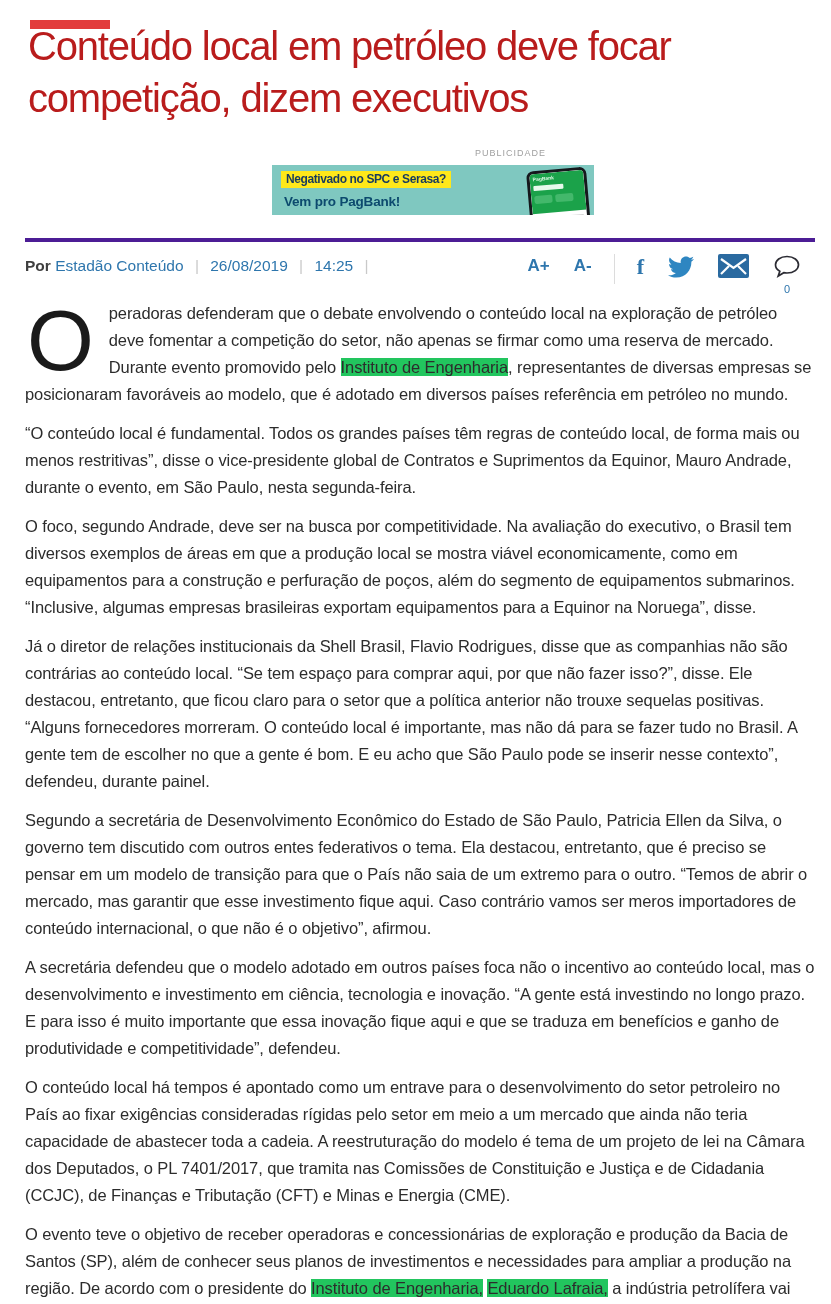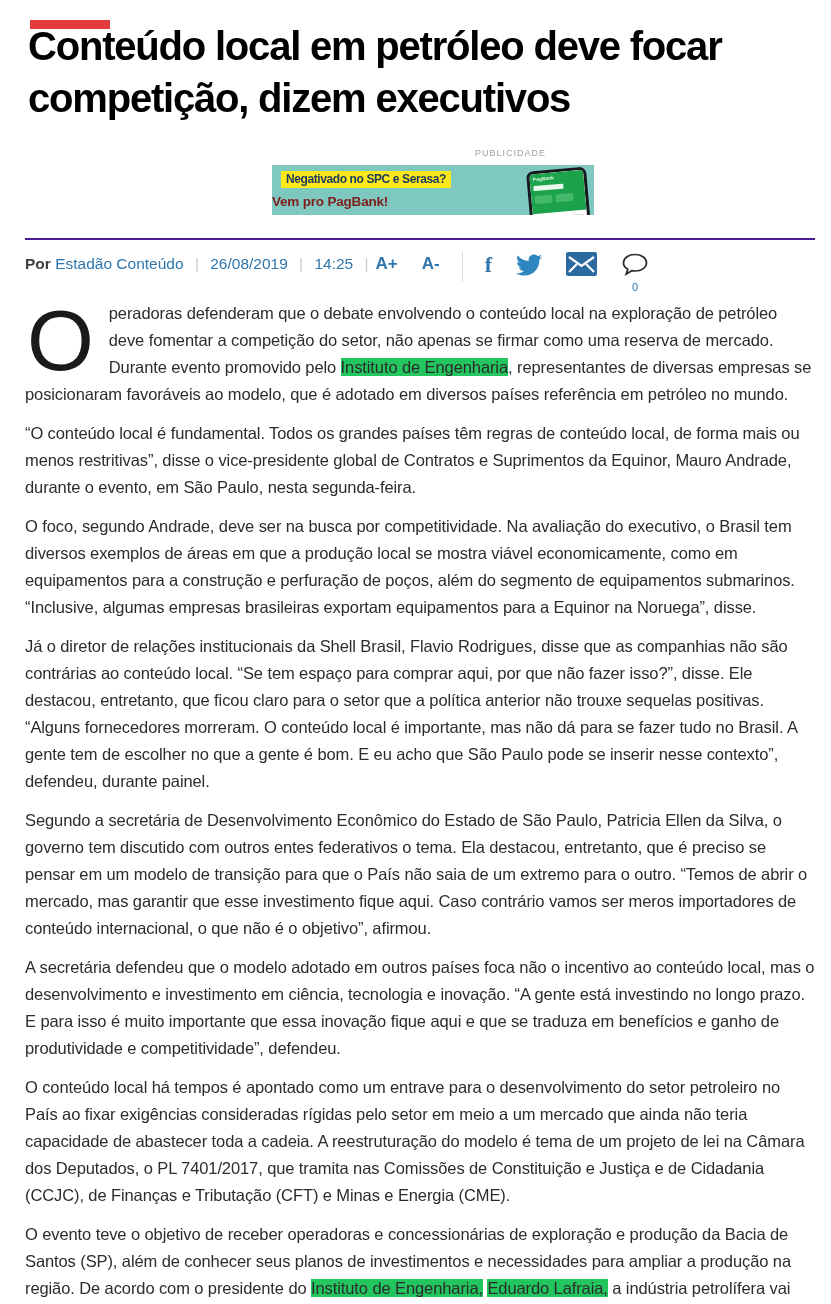--- a/index.html
+++ b/index.html
@@ -9,60 +9,60 @@
     -webkit-font-smoothing:antialiased;
   }
   .page{position:relative;width:831px;height:1304px;}
 
   
   .cat-tag{position:absolute;top:0;left:30px;width:80px;height:9px;background:#e23b3b;}
 
   
   .headline{
     margin:20px 16px 0 28px;
-    font-size:40px;line-height:52px;font-weight:700;
-    letter-spacing:-1.2px;color:#000000;
+    font-size:40px;line-height:52px;font-weight:400;
+    letter-spacing:-1.2px;color:#b91c1c;
   }
 
   
   .ad-wrap{position:absolute;top:128px;left:272px;width:300px;}
   .pub-label{
     display:block;text-align:right;padding-right:26px;
     font-size:9px;color:#9f9f9f;letter-spacing:1px;margin-bottom:7px;
   }
   .ad-banner{
     position:relative;width:322px;height:50px;background:#7fc8c0;
     overflow:hidden;cursor:pointer;
   }
   .ad-head{
     position:absolute;left:9px;top:6px;background:#ffe81a;color:#173a5e;
     font-weight:700;font-size:12px;letter-spacing:-0.4px;padding:1px 5px 2px;
   }
   .ad-sub{
-    position:absolute;left:0;top:29px;color:#7f1d1d;
+    position:absolute;left:12px;top:29px;color:#0c4a6e;
     font-weight:700;font-size:13.5px;letter-spacing:-0.2px;
   }
   .phone{
     position:absolute;right:5px;top:4px;width:54px;height:66px;
     background:#15181c;border-radius:7px;padding:3px 3px;
     transform:rotate(-5deg);
   }
   .phone .screen{width:100%;height:100%;background:#ffffff;border-radius:4px;overflow:hidden;}
   .phone .scr-green{background:#1ba24a;height:60%;position:relative;}
   .phone .app-name{position:absolute;left:3px;top:2px;color:#d9f7e2;font-size:5px;font-weight:700;}
   .phone .bal{position:absolute;left:3px;top:12px;width:30px;height:5px;background:#e8fbEF;background:#e6f9ec;border-radius:1px;}
   .phone .chip1{position:absolute;left:3px;top:22px;width:18px;height:8px;background:#43b86b;border-radius:2px;}
   .phone .chip2{position:absolute;left:24px;top:22px;width:18px;height:8px;background:#43b86b;border-radius:2px;}
   .phone .line1{margin:4px 3px 0;height:3px;background:#d6d6d6;border-radius:1px;}
 
   
   .meta-bar{
     position:absolute;top:218px;left:25px;right:16px;
-    border-top:2px solid #4c1d95;
-    display:flex;align-items:flex-start;
+    border-top:4px solid #4c1d95;
+    display:flex;justify-content:space-between;align-items:flex-start;
     padding-top:12px;
   }
   .byline{font-size:15.5px;color:#3f3f3f;padding-top:3px;}
   .byline .por{font-weight:700;color:#3f3f3f;}
   .byline a{color:#2e76ad;text-decoration:none;}
   .byline .sep{color:#c9c9c9;padding:0 7px;font-weight:300;}
   .tools{display:flex;align-items:flex-start;gap:24px;padding-right:14px;}
   .font-btn{color:#2e76ad;font-size:17px;font-weight:700;cursor:pointer;padding-top:2px;letter-spacing:0;}
   .tool-divider{width:1px;height:30px;background:#dcdcdc;margin:0 -2px;}
   .share-btn{cursor:pointer;display:flex;flex-direction:column;align-items:center;}

